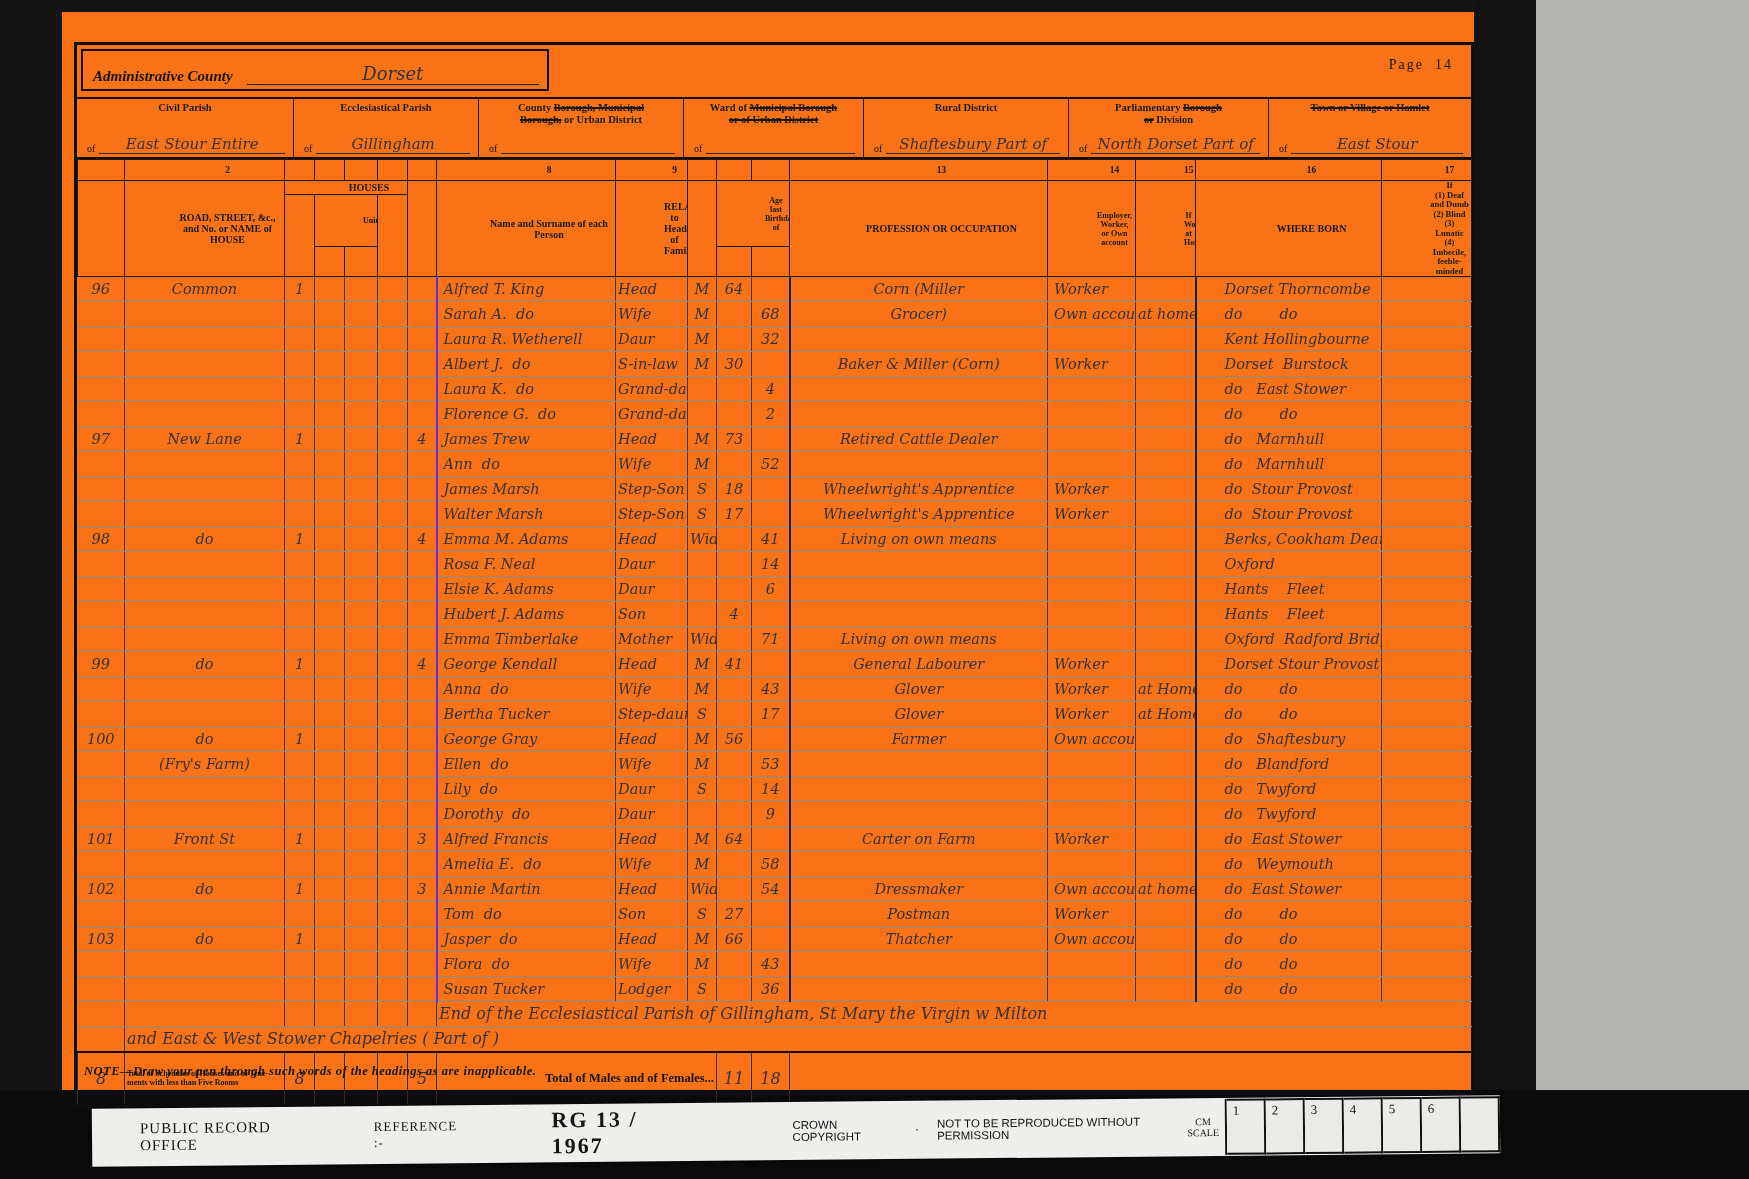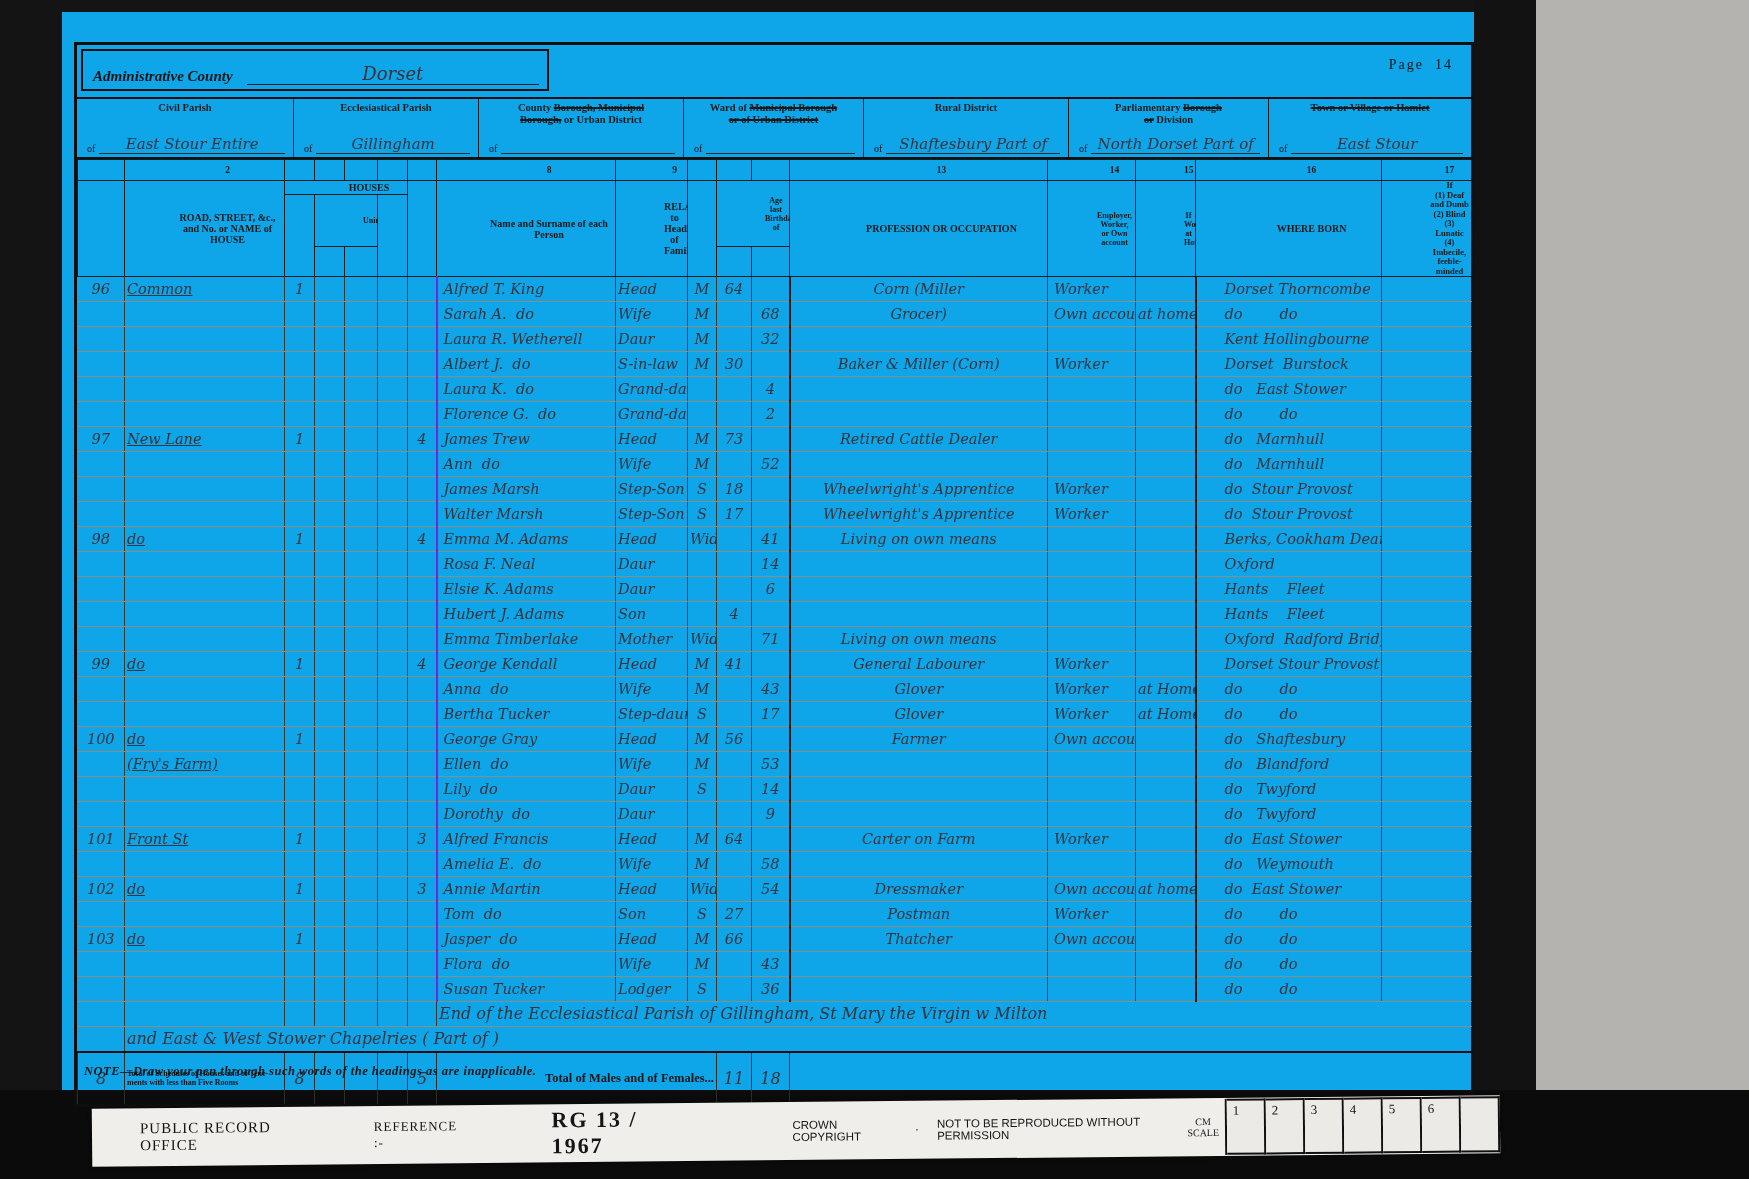--- a/index.html
+++ b/index.html
@@ -6,21 +6,21 @@
   body{
     width:1749px;height:1179px;position:relative;overflow:hidden;
     background:#141414;
     font-family:"Liberation Serif",serif;
     color:#151515;
   }
   
   .gray-right{position:absolute;left:1536px;top:0;width:213px;height:1092px;background:#b4b3af;}
   .black-band-right{position:absolute;left:1474px;top:0;width:62px;height:1092px;background:#121212;}
   .bottom-band{position:absolute;left:0;top:1090px;width:1749px;height:89px;background:#0b0b0b;}
-  .paper{position:absolute;left:62px;top:12px;width:1412px;height:1078px;background:#0ea5e9;}
+  .paper{position:absolute;left:62px;top:12px;width:1412px;height:1078px;background:#f97316;}
 
   
   .hw{font-family:"DejaVu Serif",serif;font-style:italic;color:#35333b;}
 
   
   .form{position:absolute;left:12px;top:30px;width:1394px;border:3px solid #0e0e0e;background:transparent;}
 
   .header-top{position:relative;height:52px;border-bottom:2px solid #101010;}
   .admin-box{position:absolute;left:4px;top:4px;width:468px;height:42px;border:2px solid #101010;display:flex;align-items:flex-end;padding:0 8px 4px 10px;box-sizing:border-box;}
   .admin-label{font-style:italic;font-weight:bold;font-size:15px;white-space:nowrap;}
@@ -43,21 +43,21 @@
   .census th,.census td{padding:0 2px;box-sizing:border-box;overflow:hidden;}
   .census thead th{border:1px solid #1b1b1b;font-weight:bold;vertical-align:middle;text-align:center;color:#181818;padding-left:48px;}
   .numrow th{height:15px;font-size:9.5px;border-bottom:1px solid #1b1b1b;}
   .h-main{font-size:10px;line-height:11px;}
   .h-tiny{font-size:6.5px;line-height:7px;font-weight:bold;}
   .h-sm{font-size:8px;line-height:9px;}
   .vert{writing-mode:vertical-rl;transform:rotate(180deg);font-size:8px;line-height:9px;margin:0 auto;}
   .inf-lines{font-size:8.5px;line-height:9.5px;text-align:left;padding-left:3px;font-weight:bold;}
   .census tbody td{height:25px;border-left:1px solid #3a3933;border-bottom:1px solid #8f8c83;font-size:14.5px;line-height:16px;white-space:nowrap;}
   .census tbody td.c0{border-left:none;text-align:center;}
-  .census tbody td.c1{text-align:left;text-decoration:underline;}
+  .census tbody td.c1{text-align:center;}
   .census tbody td.c2,.census tbody td.c3,.census tbody td.c4,.census tbody td.c5,.census tbody td.c6{text-align:center;}
   .census tbody td.c7{border-left:2px solid #6d28d9;padding-left:6px;}
   .census tbody td.c9,.census tbody td.c10,.census tbody td.c11{text-align:center;}
   .census tbody td.c12{border-left:2px solid #1b1b1b;text-align:center;}
   .census tbody td.c13{padding-left:6px;}
   .census tbody td.c15{border-left:2px solid #1b1b1b;padding-left:28px;}
   .census td.note-line{font-size:16px;white-space:nowrap;overflow:visible;}
   .census tfoot td{border-top:2px solid #101010;border-left:1px solid #2e2d29;height:52px;vertical-align:middle;}
   .tot-hw{font-size:16px;text-align:center;}
   .tot-label{font-size:8px;line-height:9px;font-weight:bold;text-align:left;padding-left:6px;}

